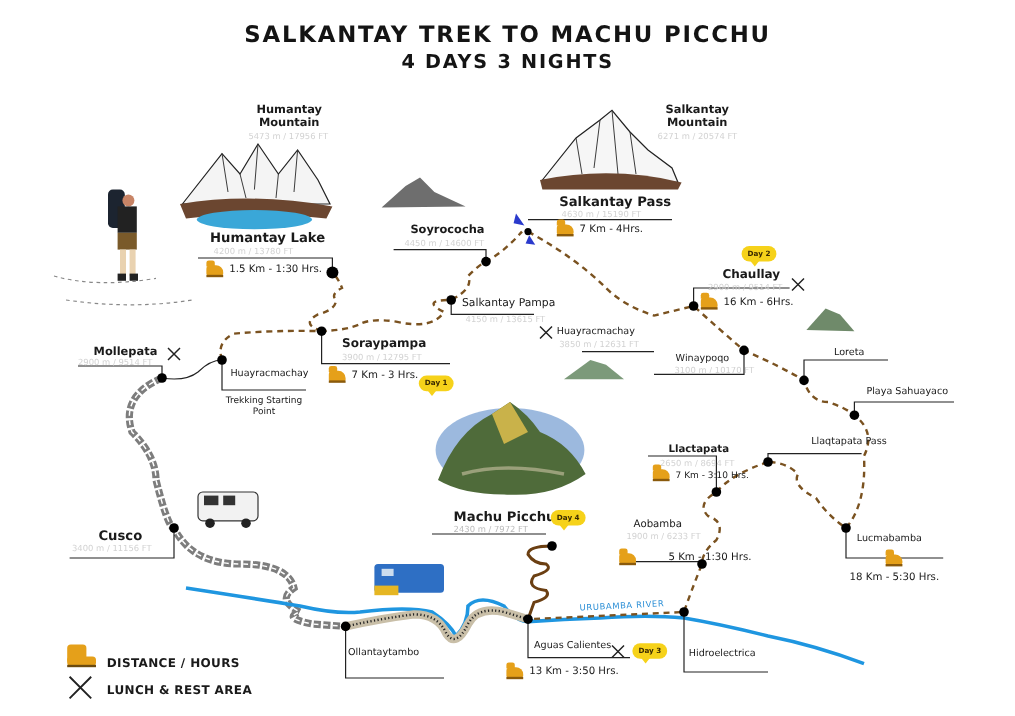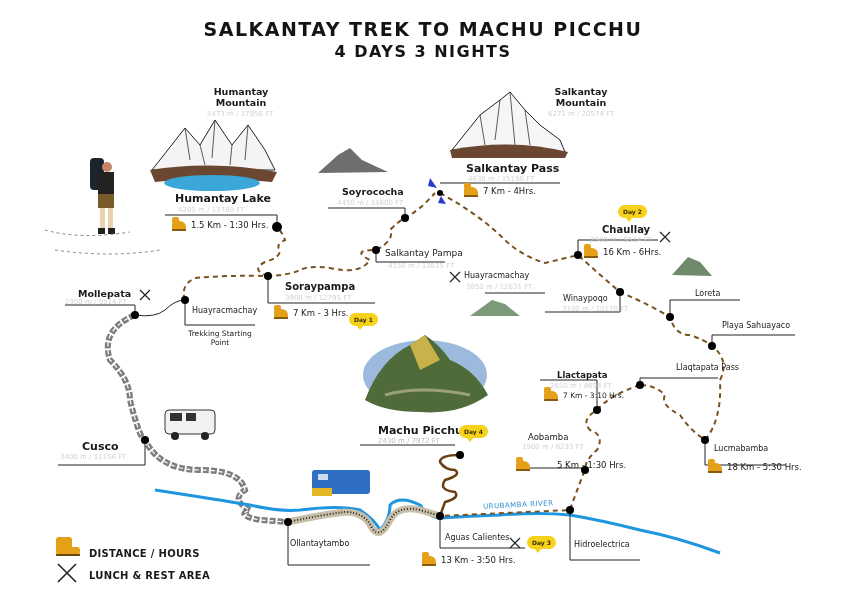--- a/index.html
+++ b/index.html
@@ -211,21 +211,21 @@
 <div class="lbl" style="left:563px;top:294px;font-size:8px;">Winaypoqo</div>
 <div class="alt" style="left:562px;top:305px;">3100 m / 10170 FT</div>
 
 <div class="lbl" style="left:695px;top:289px;font-size:8px;">Loreta</div>
 
 <div class="lbl" style="left:722px;top:321px;font-size:8px;">Playa Sahuayaco</div>
 
 <div class="lbl" style="left:656px;top:363px;font-size:8px;padding-left:20px;">Llaqtapata Pass</div>
 
 <div class="lbl" style="left:714px;top:444px;font-size:8px;">Lucmabamba</div>
-<div class="dist" style="left:708px;top:462px;">
+<div class="dist" style="left:708px;top:462px;flex-direction:column;">
     <span class="boot"></span>
     <span>18 Km - 5:30 Hrs.</span>
   </div>
 
 <div class="lbl med" style="left:557px;top:370px;font-size:8.5px;">Llactapata</div>
 <div class="alt" style="left:550px;top:382px;">2650 m / 8694 FT</div>
 <div class="dist" style="left:544px;top:391px;font-size:7.5px;">
     <span class="boot"></span>
     <span>7 Km - 3:10 Hrs.</span>
   </div>

